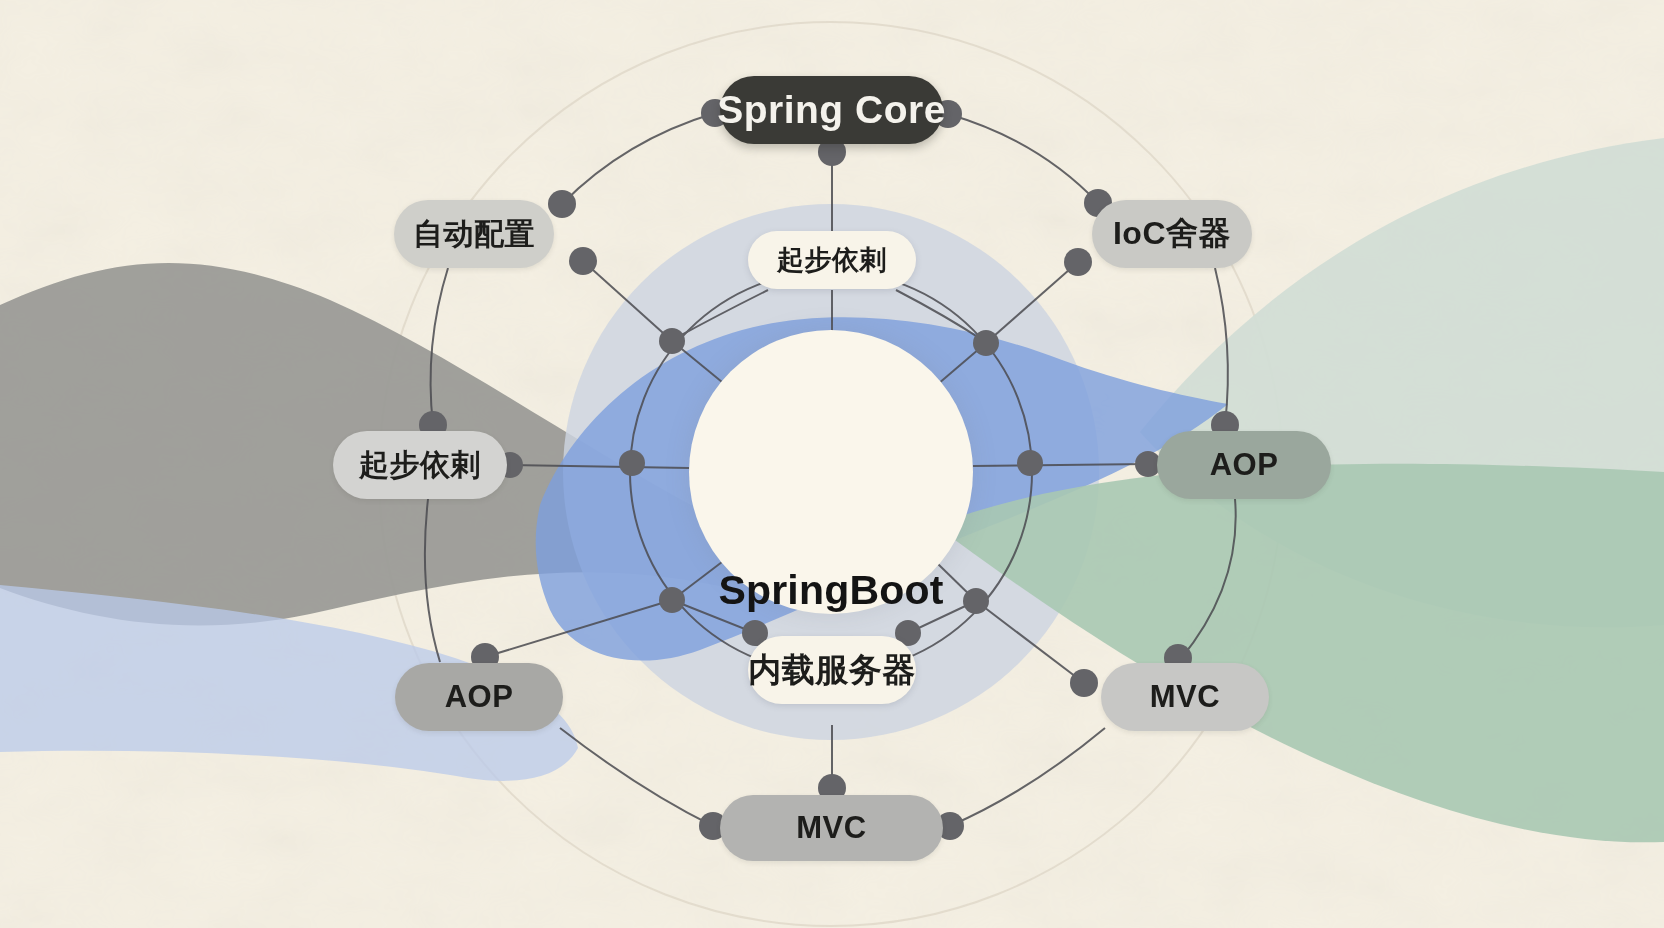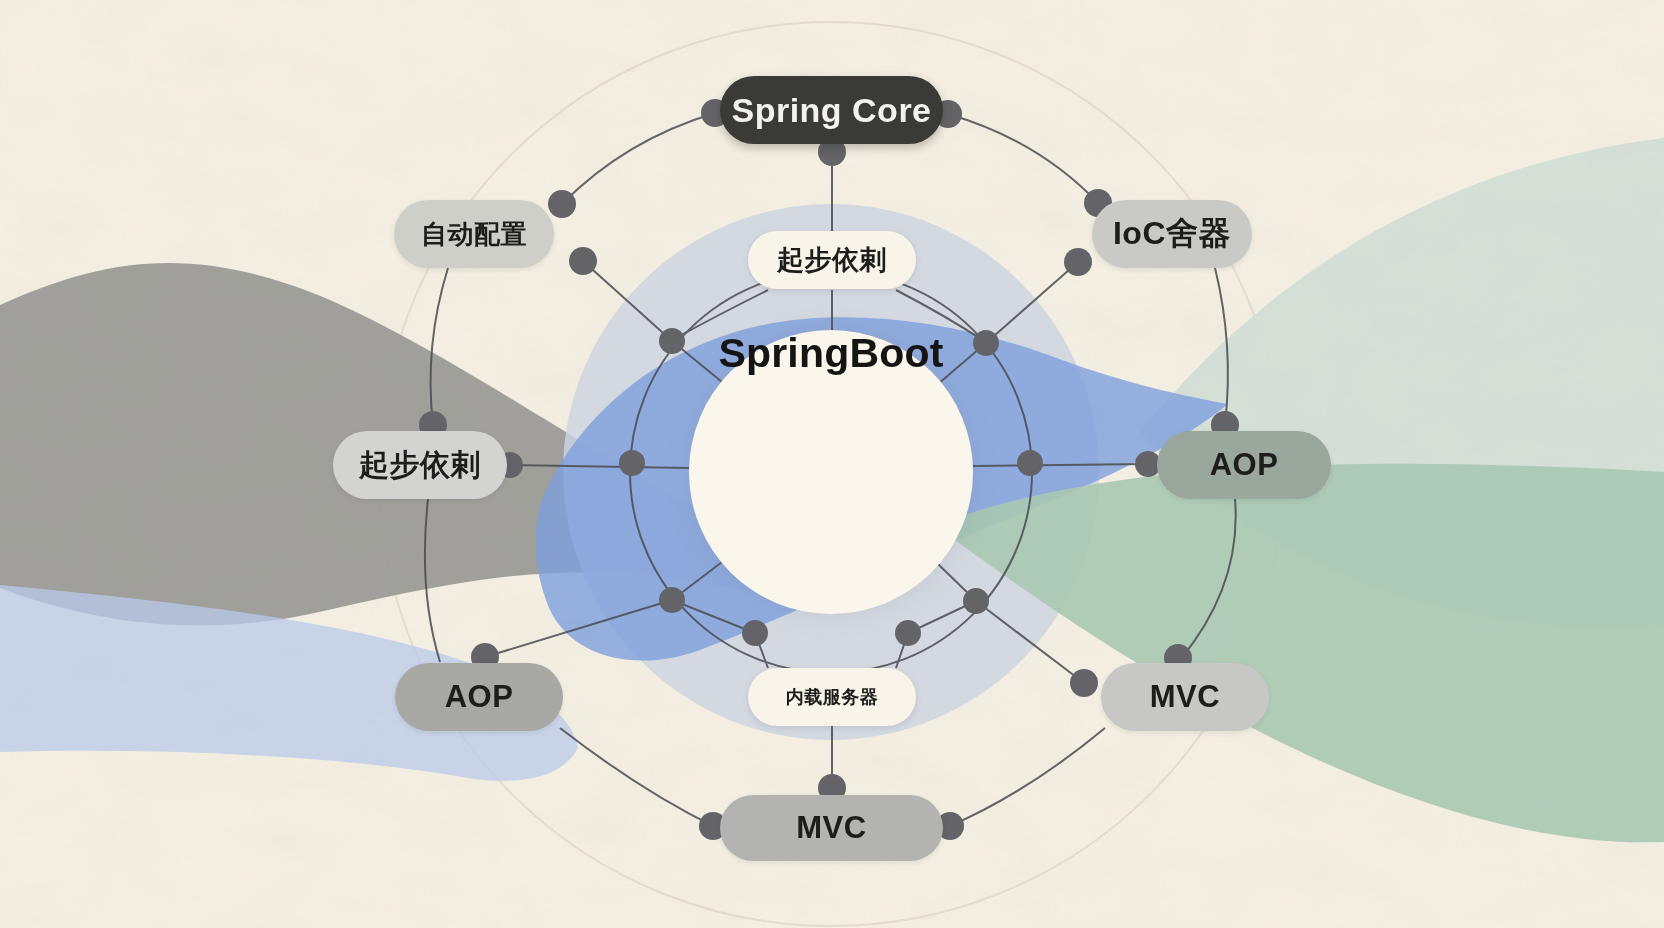--- a/index.html
+++ b/index.html
@@ -16,35 +16,35 @@
     display:flex;align-items:center;justify-content:center;
     border-radius:999px;
     color:#1d1d1b;
     font-weight:700;
     letter-spacing:.5px;
     box-shadow:0 2px 5px rgba(60,58,48,.10);
     white-space:nowrap;
   }
   .pill.dark{background:#3a3a36;color:#f4f2ec;box-shadow:0 4px 10px rgba(40,40,34,.28);}
   .pill.cream{background:#f8f4e9;box-shadow:0 2px 6px rgba(90,95,110,.18);}
-  .p-spring-core{left:720px;top:76px;width:223px;height:68px;font-size:34px;}
-  .p-auto-config{left:394px;top:200px;width:160px;height:68px;font-size:26px;background:#cfcfca;}
+  .p-spring-core{left:720px;top:76px;width:223px;height:68px;font-size:39px;}
+  .p-auto-config{left:394px;top:200px;width:160px;height:68px;font-size:30px;background:#cfcfca;}
   .p-ioc{left:1092px;top:200px;width:160px;height:68px;font-size:32px;background:#c9c9c5;}
   .p-inner-top{left:748px;top:231px;width:168px;height:58px;font-size:27px;}
   .p-starter-left{left:333px;top:431px;width:174px;height:68px;font-size:30px;background:#d3d3d1;}
   .p-aop-right{left:1157px;top:431px;width:174px;height:68px;font-size:31px;background:#9aa79d;}
   .p-aop-left{left:395px;top:663px;width:168px;height:68px;font-size:31px;background:#a8a8a5;}
-  .p-inner-bottom{left:748px;top:668px;width:168px;height:58px;font-size:18px;}
+  .p-inner-bottom{left:748px;top:636px;width:168px;height:68px;font-size:33px;}
   .p-mvc-right{left:1101px;top:663px;width:168px;height:68px;font-size:31px;background:#c7c7c5;}
   .p-mvc-bottom{left:720px;top:795px;width:223px;height:66px;font-size:31px;background:#b3b3b1;}
   .center-circle{
     position:absolute;left:689px;top:330px;width:284px;height:284px;
     border-radius:50%;
     background:#faf6eb;
-    display:flex;align-items:flex-start;justify-content:center;
+    display:flex;align-items:flex-end;justify-content:center;
     font-size:41px;font-weight:800;color:#141414;
     box-shadow:0 0 24px rgba(120,125,140,.18);
     letter-spacing:.2px;
   }
 </style>
 </head>
 <body>
 
 <div class="stage">
 

